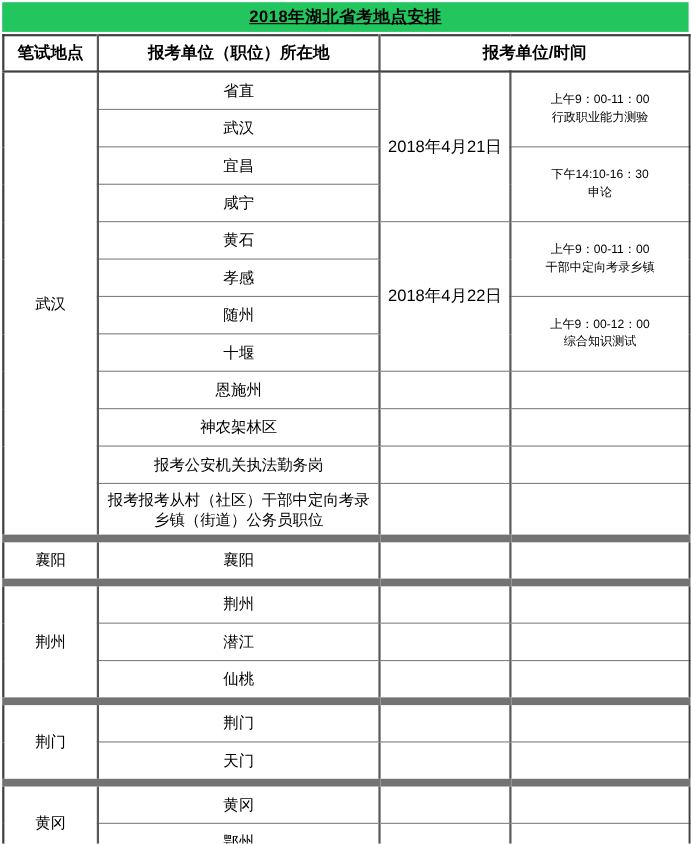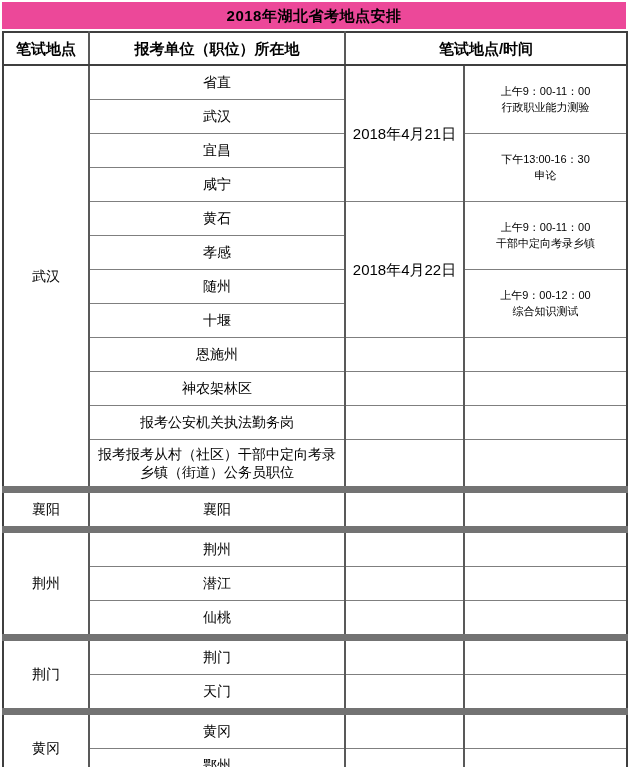--- a/index.html
+++ b/index.html
@@ -63,53 +63,53 @@
     height: 22px;
     text-align: left;
     padding-left: 8px;
   }
 </style>
 </head>
 <body>
 
 <div class="page">
 
-  <div class="title-bar" style="background: #ec4899;">2018年湖北省考地点安排</div>
+  <div class="title-bar" style="background: #22c55e; text-decoration: underline;">2018年湖北省考地点安排</div>
 
   <table class="sched">
     <colgroup>
       <col class="cA">
         <col class="cB">
         <col class="cC">
         <col class="cD">
     </colgroup>
 
     <tbody>
         <tr class="hdr">
       <td class="vr">笔试地点</td>
       <td class="vr">报考单位（职位）所在地</td>
-      <td colspan="2">笔试地点/时间</td>
+      <td colspan="2">报考单位/时间</td>
     </tr>
 
     <tr>
       <td rowspan="12" class="vr">武汉</td>
       <td class="vr">省直</td>
       <td rowspan="4" class="vr date-cell">2018年4月21日</td>
       <td rowspan="2" class="session-cell">
         <div>上午9：00-11：00</div>
         <div>行政职业能力测验</div>
       </td>
     </tr>
     <tr>
       <td class="vr">武汉</td>
     </tr>
     <tr>
       <td class="vr">宜昌</td>
       <td rowspan="2" class="session-cell">
-        <div>下午13:00-16：30</div>
+        <div>下午14:10-16：30</div>
         <div>申论</div>
       </td>
     </tr>
     <tr>
       <td class="vr">咸宁</td>
     </tr>
 
     <tr>
       <td class="vr">黄石</td>
       <td rowspan="4" class="vr date-cell">2018年4月22日</td>

